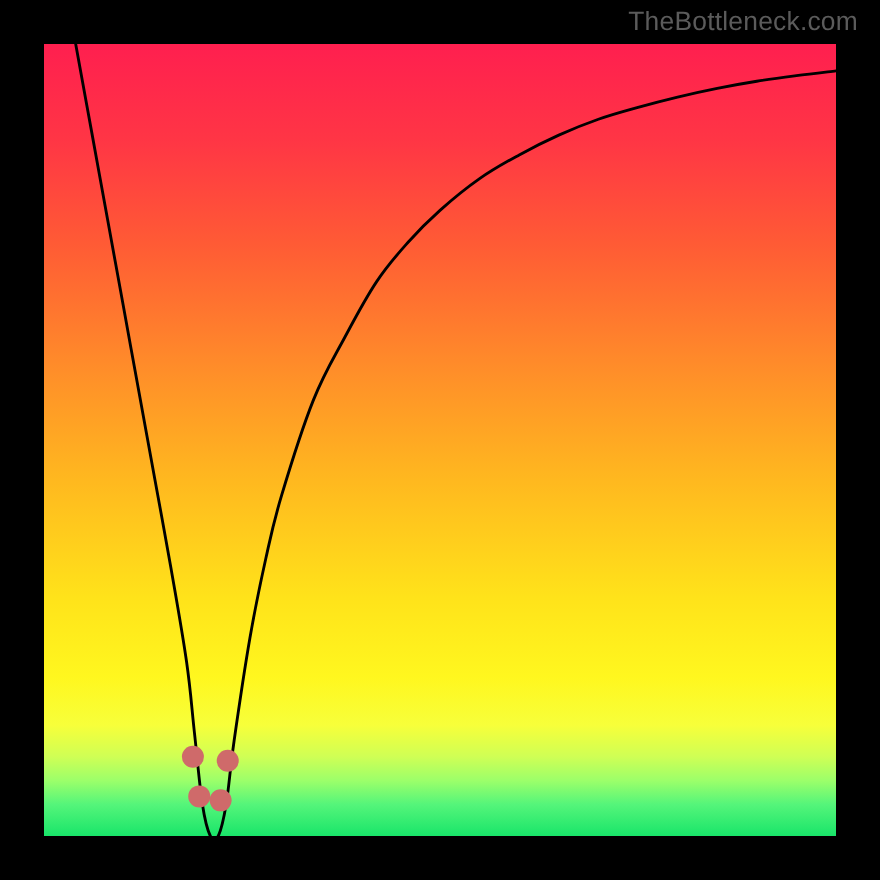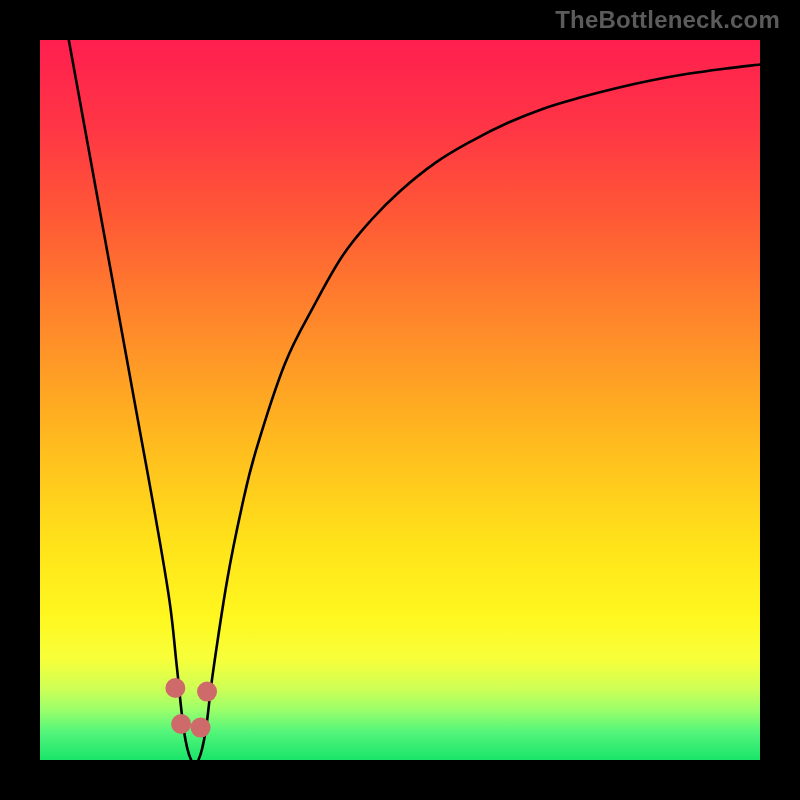--- a/index.html
+++ b/index.html
@@ -41,21 +41,21 @@
     width: 720px;
     height: 720px;
     pointer-events: none;
   }
   .watermark {
     position: absolute;
     top: 6px;
     right: 20px;
     color: #5b5b5b;
     font-size: 24px;
-    font-weight: 700;
+    font-weight: 400;
     letter-spacing: 0.2px;
     user-select: none;
   }
 </style>
 </head>
 <body>
 
 <div class="frame">
   <div class="watermark">TheBottleneck.com</div>
   <div class="plot">

